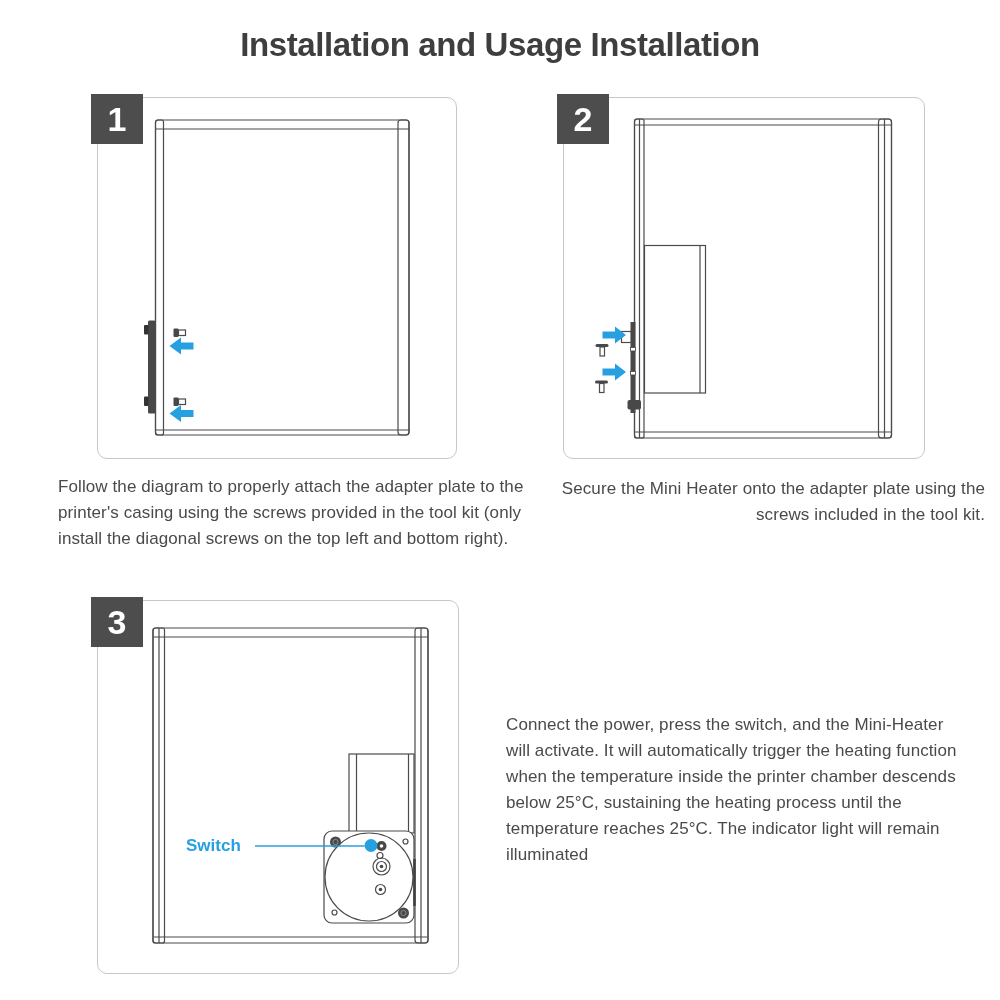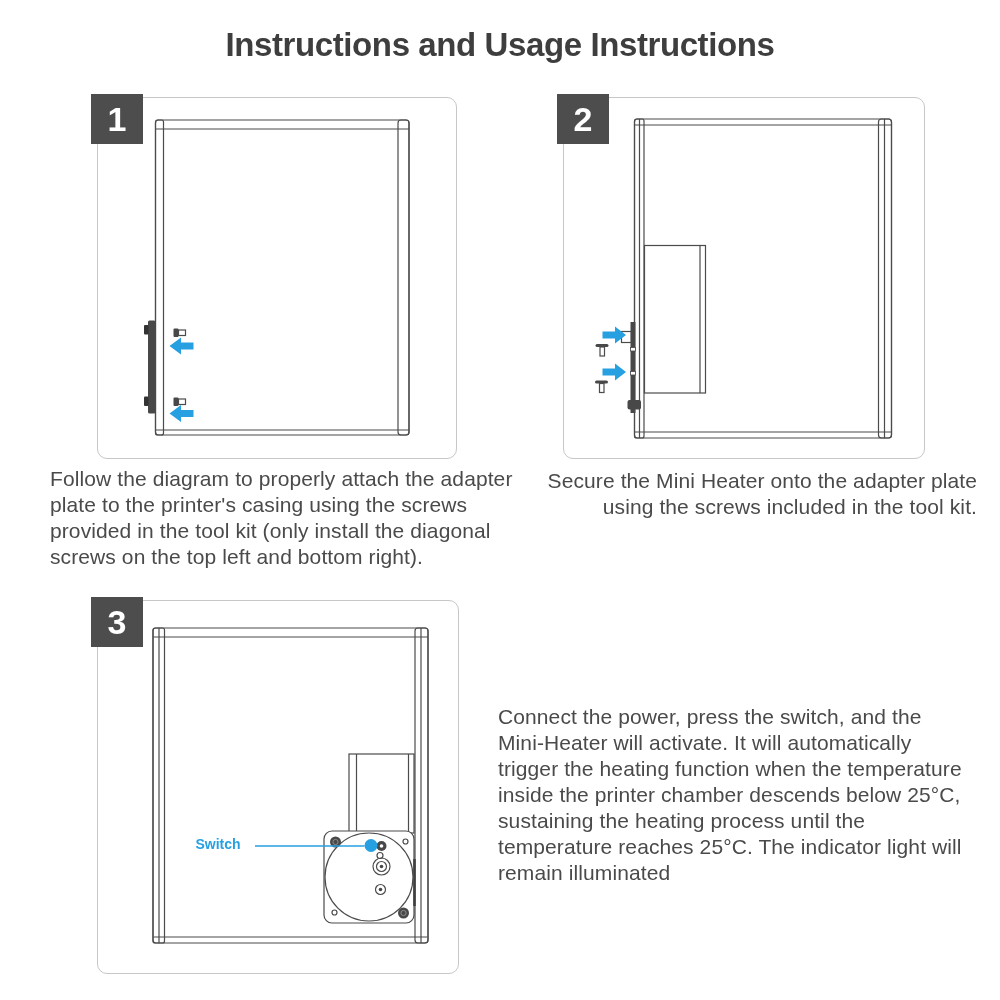--- a/index.html
+++ b/index.html
@@ -22,45 +22,45 @@
   #panel2{left:563px;top:97px;width:360px;height:360px;}
   #panel3{left:97px;top:600px;width:360px;height:372px;}
   .badge{
     position:absolute;left:-7px;top:-4px;width:52px;height:50px;
     background:var(--badge-bg);color:var(--badge-fg);
     display:flex;align-items:center;justify-content:center;
     font-size:34px;font-weight:bold;line-height:1;
   }
   .panel svg{position:absolute;left:0;top:0;width:100%;height:100%;}
   .caption{
-    position:absolute;margin:0;color:var(--body);
-    font-size:21px;line-height:26px;letter-spacing:0.1px;
+    position:absolute;margin:8px;color:var(--body);
+    font-size:17px;line-height:26px;letter-spacing:0.1px;
   }
   #cap1{left:50px;top:466px;width:468px;}
   #cap2{left:537px;top:468px;width:440px;text-align:right;}
   #cap3{left:498px;top:704px;width:465px;}
   .switch-label{
-    position:absolute;left:88px;top:235px;width:64px;text-align:center;
-    color:var(--accent);font-size:14px;font-weight:bold;
+    position:absolute;left:88px;top:235px;width:64px;text-align:left;
+    color:var(--accent);font-size:17px;font-weight:bold;
   }
   
   .ln{fill:none;stroke:var(--line);stroke-width:1.2;}
   .lnw{fill:#ffffff;stroke:var(--line);stroke-width:1.2;}
   .dk{fill:#484848;stroke:none;}
   .dk2{fill:#333333;stroke:none;}
   .blue{fill:var(--accent);stroke:none;}
   .blueln{stroke:var(--accent);stroke-width:1.6;fill:none;}
   .hole{fill:#ffffff;stroke:#484848;stroke-width:0.8;}
 </style>
 </head>
 <body>
 
 <main>
 
-  <h1 class="page-title">Instructions and Usage Instructions</h1>
+  <h1 class="page-title">Installation and Usage Installation</h1>
 
   <section class="panel" id="panel1">
     <div class="badge">
       <span>1</span>
     </div>
     <svg viewBox="0 0 358 360" aria-hidden="true">
       <g>
         <rect class="ln" x="57.5" y="22" width="253.5" height="315" rx="3"></rect>
         <rect class="ln" x="57.5" y="22" width="8" height="315" rx="2"></rect>
         <rect class="ln" x="300" y="22" width="11" height="315" rx="3"></rect>

